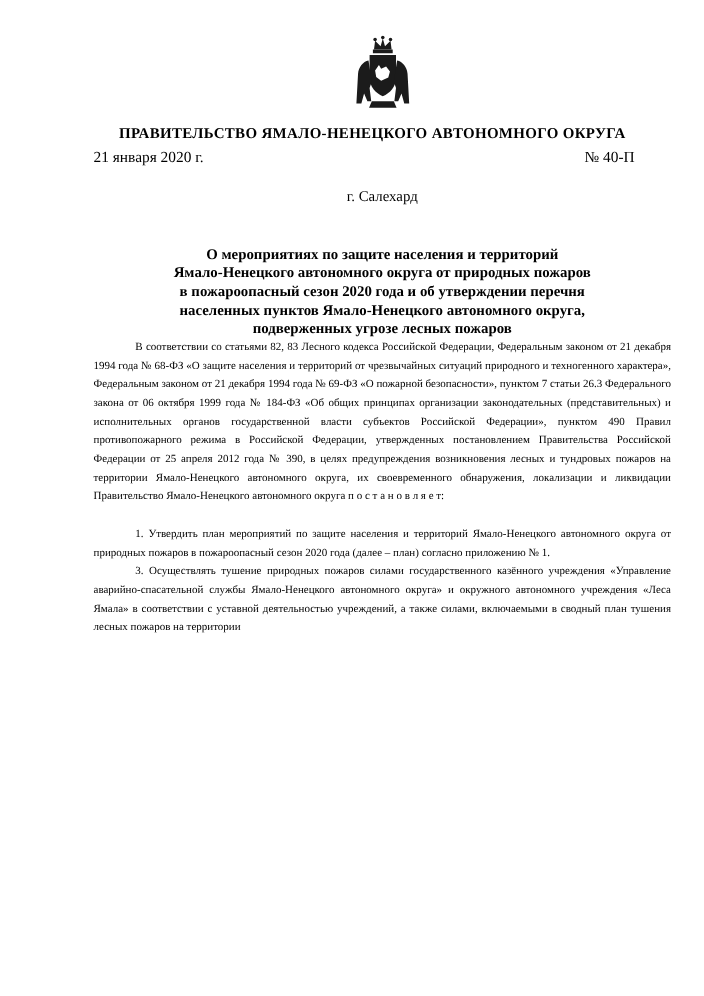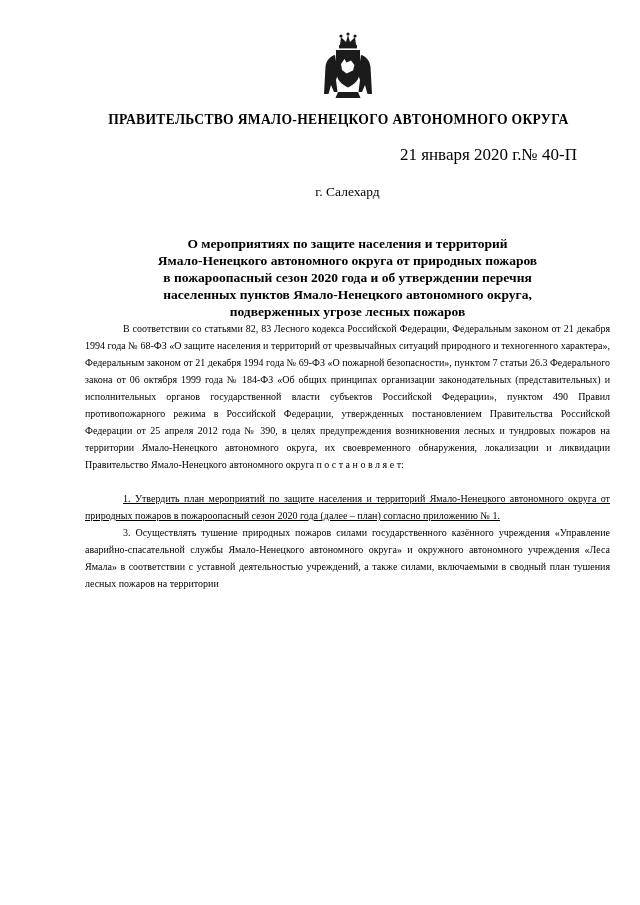--- a/index.html
+++ b/index.html
@@ -25,24 +25,24 @@
   }
   .doc-type {
     text-align: center;
     font-weight: bold;
     font-size: 18px;
     letter-spacing: 1.2px;
     margin-top: 5px;
   }
   .date-row {
     display: flex;
-    justify-content: flex-end;
+    justify-content: space-between;
     align-items: baseline;
-    margin-top: 17px;
-    font-size: 17px;
+    margin-top: 7px;
+    font-size: 14px;
   }
   .doc-number { margin-right: 33px; }
   .place {
     text-align: center;
     font-size: 13.5px;
     margin-top: 19px;
   }
   .doc-title {
     text-align: center;
     font-weight: bold;
@@ -53,21 +53,21 @@
   }
   .body-text {
     font-size: 10px;
     line-height: 17px;
   }
   .body-text p {
     margin: 0;
     text-indent: 38px;
     text-align: justify;
   }
-  .body-text p.gap-before { margin-top: 17px; text-decoration: underline; }
+  .body-text p.gap-before { margin-top: 17px; }
 </style>
 </head>
 <body>
 
 <div class="page">
 
   <div class="emblem-wrap">
     <svg width="52" height="70" viewBox="0 0 52 70" aria-hidden="true">
       <g fill="#1b1b1b">
 

